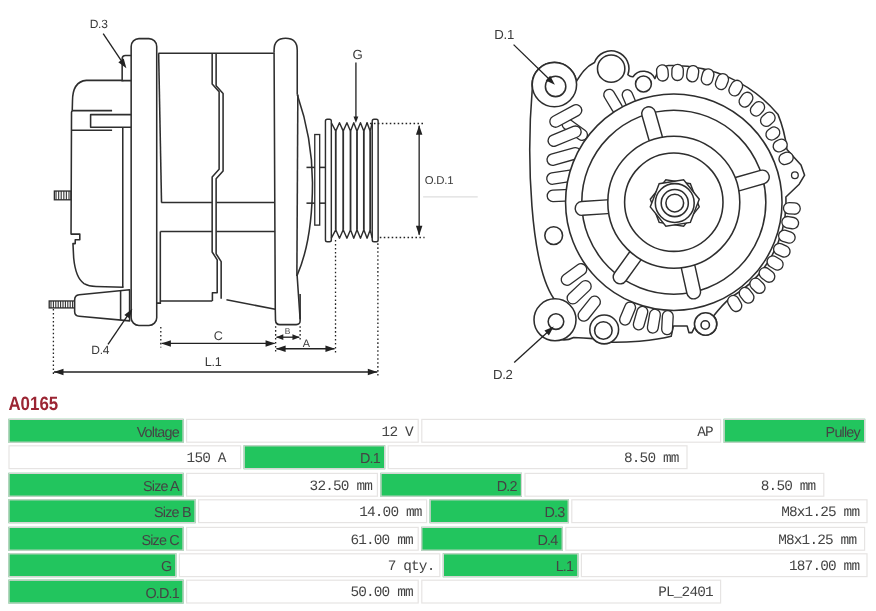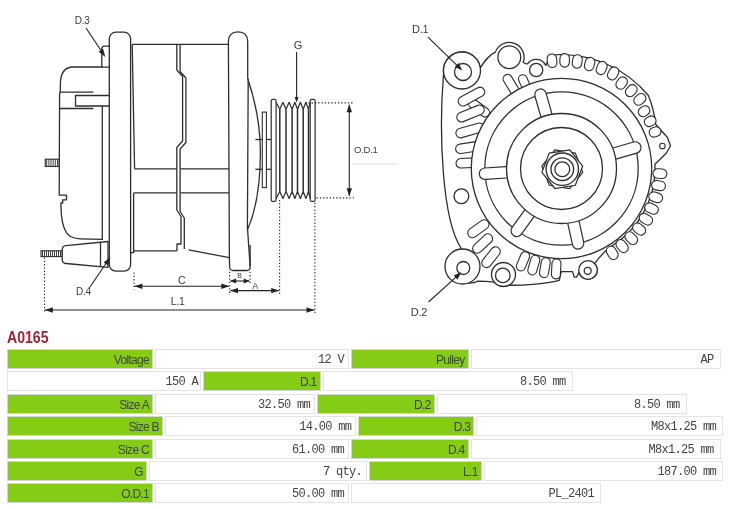--- a/index.html
+++ b/index.html
@@ -1,21 +1,21 @@
 <!DOCTYPE html>
 <html><head><meta charset="utf-8">
 <style>
 * { margin:0; padding:0; box-sizing:border-box; }
 html,body { width:730px; height:509px; background:#fff; font-family:"Liberation Sans", sans-serif; }
 #draw { position:absolute; left:0; top:0; }
 #code { position:absolute; left:6.5px; top:328.5px; font-size:16px; font-weight:bold; color:#9b2533; transform:scaleX(0.88); transform-origin:0 0; }
 #tbl { position:absolute; left:7px; top:349px; width:716px; }
 .row { display:flex; gap:2px; margin-bottom:2.4px; height:20px; }
 .c { height:20px; line-height:20px; font-size:12px; letter-spacing:-0.7px; color:#444; text-align:right; }
-.lab { background:#84cc16; border:1px solid #d6d4d3; padding-right:3px; }
+.lab { background:#22c55e; border:1px solid #d6d4d3; padding-right:3px; }
 .val { background:#fff; border:1px solid #e6e4e3;font-family:Liberation Mono, monospace; }
 </style></head>
 <body>
 <svg id="draw" width="730" height="330" viewBox="0 0 730 330">
 <path d="M 103,67 L 72,67 Q 60.4,68 60.4,84.3 L 60.2,92.2 L 59.6,93.4 L 59.2,195.1 L 66.5,195.1 L 66.5,199.8 L 62.7,199.8 L 62.7,203 L 60.8,203 L 61.4,215 Q 63,231.5 70,236.3 Q 74,238.6 80,238.8 L 103,239.3" fill="white" stroke="#2e2e2e" stroke-width="1.3" stroke-linejoin="round"></path>
 <line x1="102.3" y1="106" x2="102.3" y2="239.2" stroke="#2e2e2e" stroke-width="1.3"></line>
 <line x1="60.2" y1="92.2" x2="93.4" y2="92.2" stroke="#2e2e2e" stroke-width="1.3"></line>
 <line x1="59.4" y1="108.5" x2="93.4" y2="108.5" stroke="#2e2e2e" stroke-width="1.3"></line>
 <path d="M 110.5,95.5 L 75.5,95.5 L 75.5,106 L 110.5,106" fill="white" stroke="#2e2e2e" stroke-width="1.3" stroke-linejoin="round"></path>
 <rect x="45.3" y="159.2" width="13.7" height="7.3" fill="white" stroke="#2e2e2e" stroke-width="1.1"></rect>
@@ -174,25 +174,25 @@
 <text x="420.2" y="32.9" font-size="11" fill="#3a3a3a" text-anchor="middle" letter-spacing="-0.2" font-family="Liberation Sans, sans-serif">D.1</text>
 <line x1="428.5" y1="302" x2="458.5" y2="274.8" stroke="#222" stroke-width="1.1"></line>
 <polygon points="461.5,272.1 457.4,279.5 453.7,275.4" fill="#222"></polygon>
 <text x="419" y="316" font-size="11" fill="#3a3a3a" text-anchor="middle" letter-spacing="-0.2" font-family="Liberation Sans, sans-serif">D.2</text>
 </svg>
 <div id="code">A0165</div>
 <div id="tbl">
 <div class="row">
 <div class="c lab" style="width:146px">Voltage</div>
 <div class="c val" style="width:194px; padding-right:4px">12 V</div>
+<div class="c val" style="width:250px; padding-right:6px">AP</div>
 <div class="c lab" style="width:117.5px">Pulley</div>
-<div class="c val" style="width:250px; padding-right:6px">AP</div>
-</div>
-<div class="row">
-<div class="c val" style="width:194px; padding-right:2px">150 A</div>
+</div>
+<div class="row">
+<div class="c val" style="width:194px; padding-right:12px">150 A</div>
 <div class="c lab" style="width:117.5px">D.1</div>
 <div class="c val" style="width:250px; padding-right:6px">8.50 mm</div>
 </div>
 <div class="row">
 <div class="c lab" style="width:146px">Size A</div>
 <div class="c val" style="width:160px; padding-right:4px">32.50 mm</div>
 <div class="c lab" style="width:117.5px">D.2</div>
 <div class="c val" style="width:250px; padding-right:6px">8.50 mm</div>
 </div>
 <div class="row">

